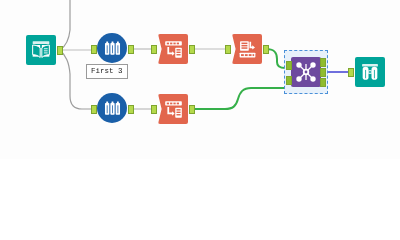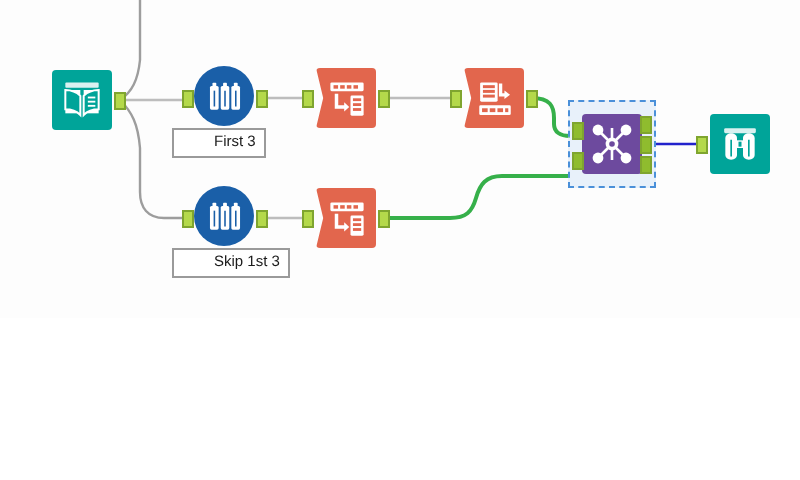--- a/index.html
+++ b/index.html
@@ -52,23 +52,23 @@
   .nub.dark{background:#8fbc2e;}
 
   
   .anno{
     position:absolute;
     background:#ffffff;
     border:1px solid #9a9a9a;
     font-size:7.5px;
     line-height:10px;
     color:#1b1b1b;
-    padding:1px 4px 2px 20px;
+    padding:1px 4px 2px 4px;
     white-space:nowrap;
-    font-family:Liberation Sans, sans-serif;
+    font-family:Liberation Mono, monospace;
     text-align:right;
   }
   svg{display:block;}
 </style>
 </head>
 <body>
 
 <div id="canvas">
 
   <svg id="wires" viewBox="0 0 400 159">
@@ -240,15 +240,14 @@
         <rect x="10.2" y="9.8" width="3.6" height="4.6" fill="#ffffff"></rect>
         <rect x="11.1" y="10.6" width="1.8" height="3" fill="#00a499"></rect>
         <line x1="6.7" y1="9.5" x2="6.7" y2="19.5" stroke="#00a499" stroke-width="1"></line>
         <line x1="17.3" y1="9.5" x2="17.3" y2="19.5" stroke="#00a499" stroke-width="1"></line>
       </svg>
     </div>
   </div>
 
   <div class="anno" style="left:86px;top:64px;">First 3</div>
 
-  <div class="anno" style="left:86px;top:124px;">Skip 1st 3</div>
 
 </div>
 
 </body></html>

